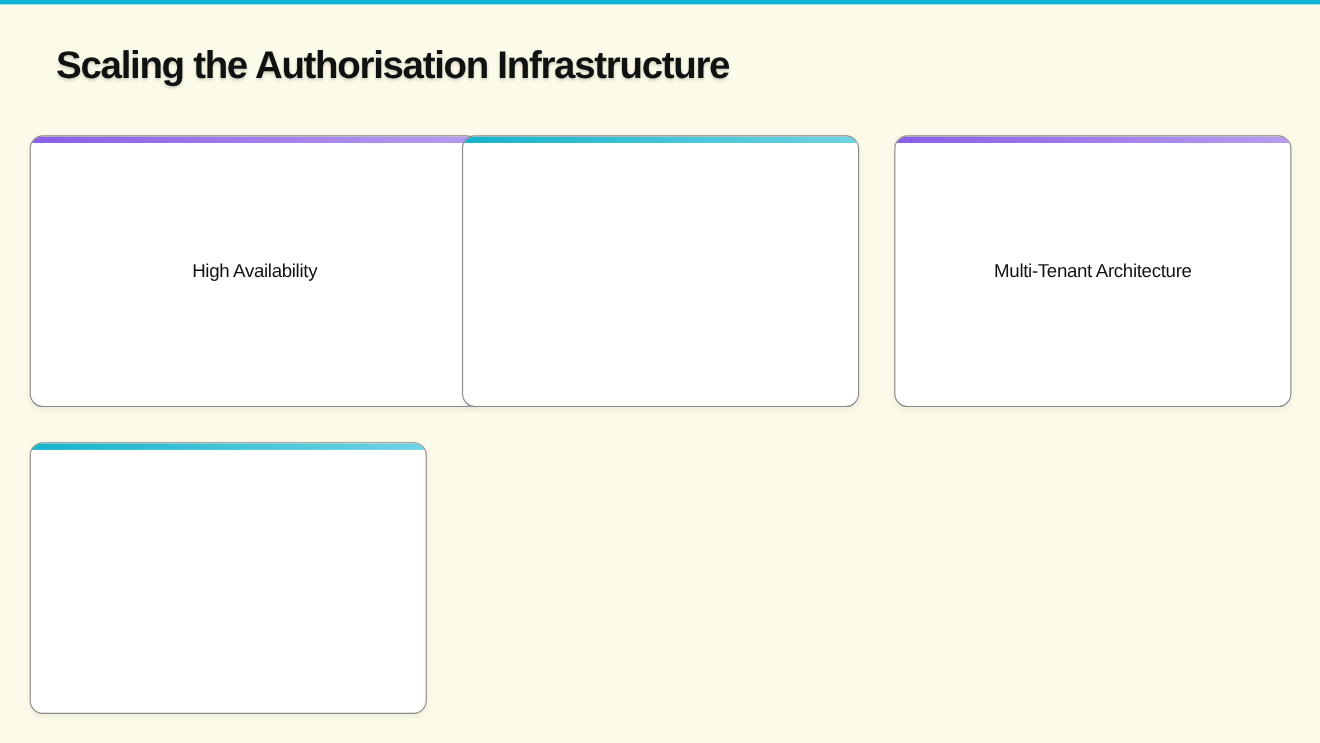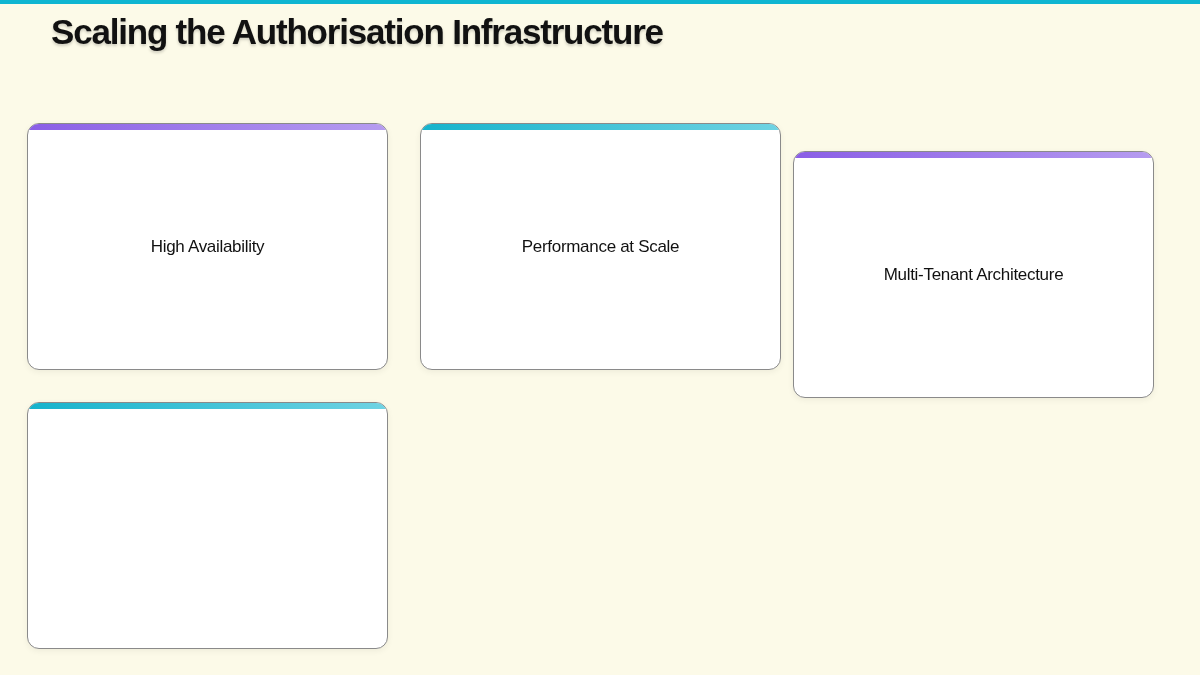--- a/index.html
+++ b/index.html
@@ -1,37 +1,36 @@
 <!DOCTYPE html>
 <html><head>
 <meta charset="utf-8">
 <style>
   html, body { margin:0; padding:0; }
   body { width:1200px; height:675px; background:#fcfae8; position:relative; overflow:hidden; font-family:"Liberation Sans", sans-serif; }
   .topbar { position:absolute; left:0; top:0; width:1200px; height:4px; background:#0fb5d1; }
-  .title { position:absolute; left:51px; top:12px; font-size:35px; font-weight:bold; color:#111; letter-spacing:-1.2px; text-shadow:0 2px 3px rgba(0,0,0,0.18); margin:0; }
+  .title { position:absolute; left:51px; top:40px; font-size:35px; font-weight:bold; color:#111; letter-spacing:-1.2px; text-shadow:0 2px 3px rgba(0,0,0,0.18); margin:0; }
   .card { position:absolute; width:359px; height:245px; background:#fff; border:1px solid #8a8a8a; border-radius:12px; overflow:hidden; box-shadow:0 2px 6px rgba(0,0,0,0.06); }
   .card .accent { position:absolute; left:0; top:0; width:100%; height:6px; }
   .accent.purple { background:linear-gradient(90deg,#8a5ee6,#b69cf0); }
   .accent.cyan { background:linear-gradient(90deg,#16b3cc,#6fd3e3); }
   .card .label { position:absolute; left:0; right:0; top:50%; transform:translateY(-50%); text-align:center; font-size:17px; color:#111; letter-spacing:-0.3px; }
 </style>
 </head>
 <body>
 
 <div class="topbar"></div>
 <h1 class="title">Scaling the Authorisation Infrastructure</h1>
 
-<div class="card" style="left:27px;top:123px;">
+<div class="card" style="left:27px;top:123px;padding-left:48px;">
   <div class="accent purple"></div>
   <div class="label">High Availability</div>
 </div>
 <div class="card" style="left:420px;top:123px;">
   <div class="accent cyan"></div>
-  <div class="label">Performance at Scale</div>
 </div>
-<div class="card" style="left:793px;top:123px;margin-top:28px;">
+<div class="card" style="left:813px;top:123px;">
   <div class="accent purple"></div>
   <div class="label">Multi-Tenant Architecture</div>
 </div>
 <div class="card" style="left:27px;top:402px;">
   <div class="accent cyan"></div>
 </div>
 
 </body></html>

